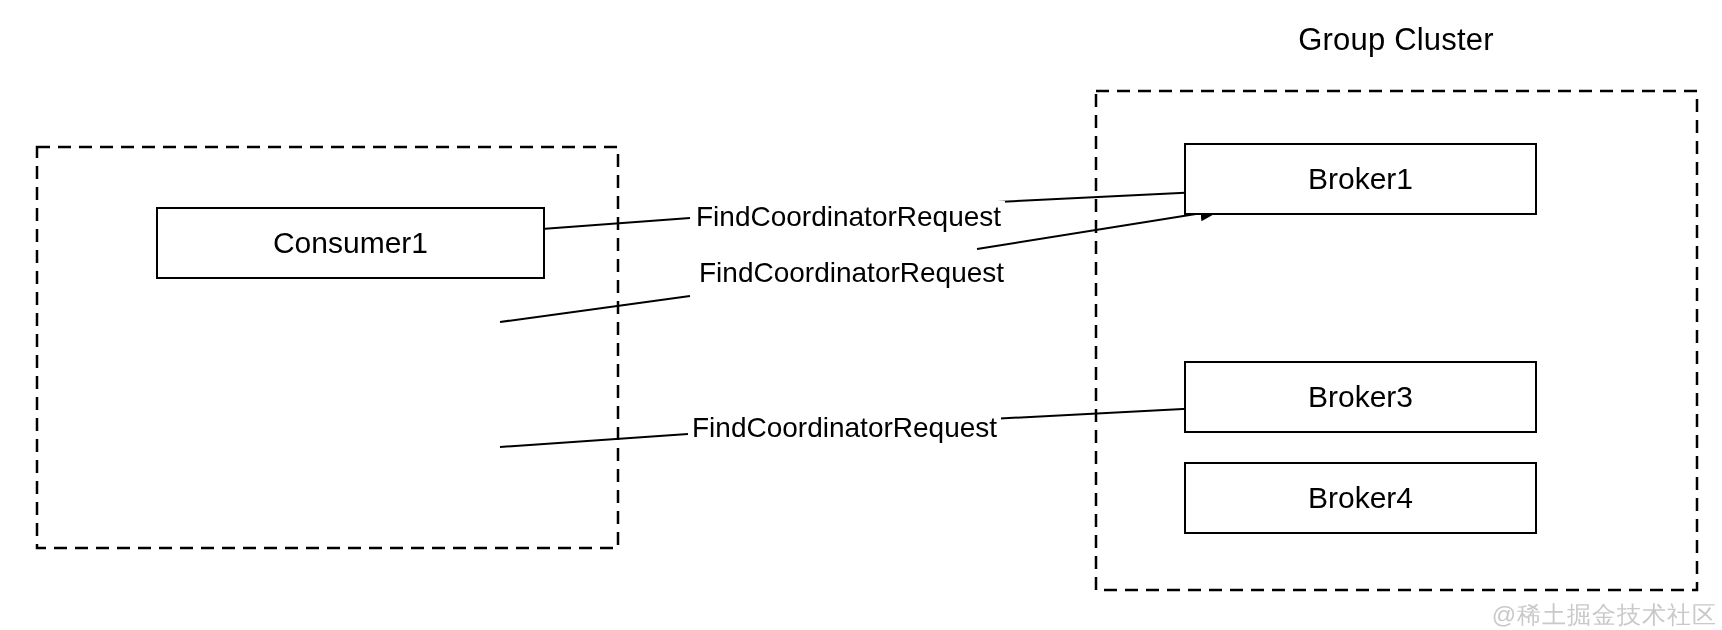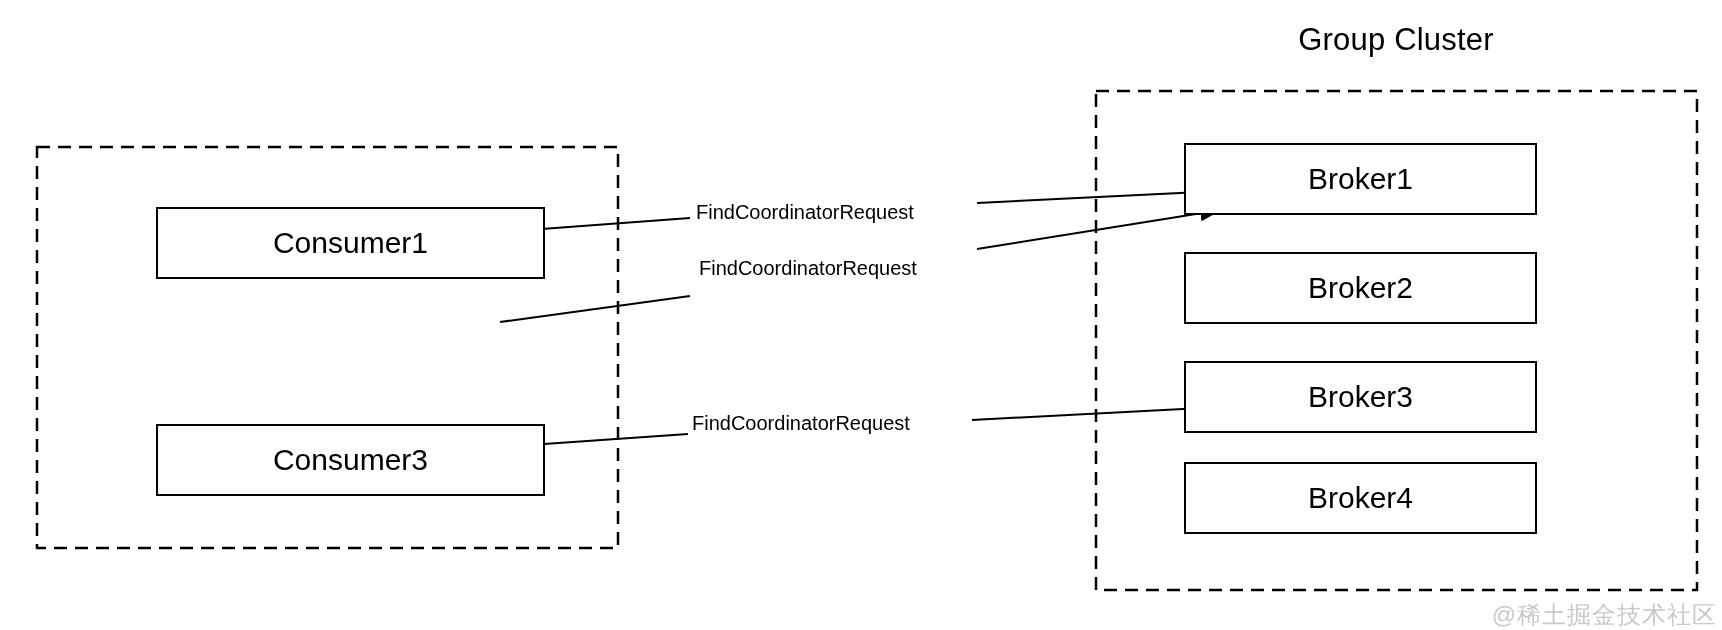--- a/index.html
+++ b/index.html
@@ -49,21 +49,21 @@
   .c2 { top: 315px; }
   .c3 { top: 424px; }
 
   .b1 { top: 143px; }
   .b2 { top: 252px; }
   .b3 { top: 361px; text-align: center; }
   .b4 { top: 462px; }
 
   .edge-label {
     position: absolute;
-    font-size: 20px;
+    font-size: 28px;
     color: #000000;
     white-space: nowrap;
     background: #ffffff;
     padding: 0 4px;
   }
   .el1 { left: 692px; top: 201px; }
   .el2 { left: 695px; top: 257px; }
   .el3 { left: 688px; top: 412px; }
 
   .watermark {
@@ -98,29 +98,23 @@
 
     <line x1="500" y1="447" x2="688" y2="434" stroke="#000000" stroke-width="2"></line>
     <line x1="972" y1="420" x2="1221" y2="407" stroke="#000000" stroke-width="2" marker-end="url(#arrow)"></line>
   </svg>
 
   <div class="group-title title-broker">Group Cluster</div>
 
   <div class="node consumer-node c1">
     <span>Consumer1</span>
   </div>
-  <div class="node consumer-node c3">
-    <span>Consumer3</span>
-  </div>
 
   <div class="node broker-node b1">
     <span>Broker1</span>
-  </div>
-  <div class="node broker-node b2">
-    <span>Broker2</span>
   </div>
   <div class="node broker-node b3">
     <span>Broker3</span>
   </div>
   <div class="node broker-node b4">
     <span>Broker4</span>
   </div>
 
   <div class="edge-label el1">FindCoordinatorRequest</div>
   <div class="edge-label el2">FindCoordinatorRequest</div>

